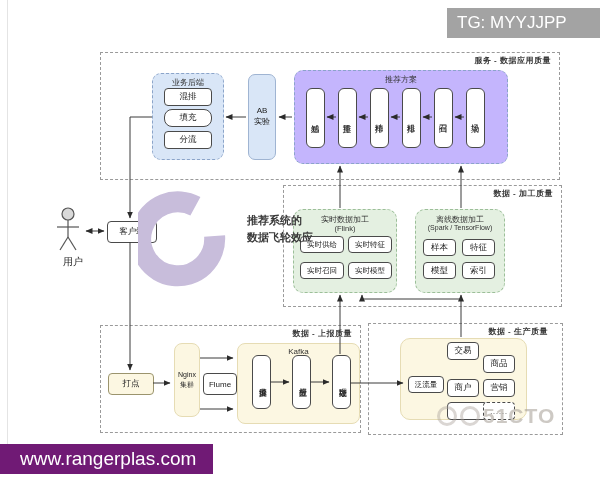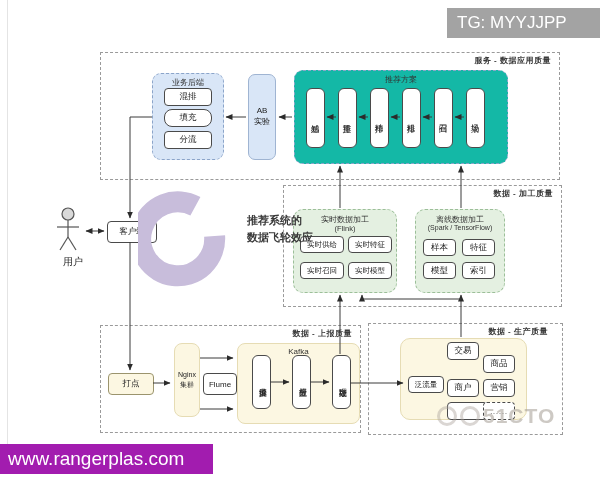--- a/index.html
+++ b/index.html
@@ -49,21 +49,21 @@
   <div class="bluebox" style="left:152px;top:73px;width:70px;height:85px;">
     <div class="boxtitle" style="top:3px;">业务后端</div>
   </div>
   <div class="pill" style="left:164px;top:88px;width:46px;height:16px;">混排</div>
   <div class="pill" style="left:164px;top:109px;width:46px;height:16px;border-radius:8px;">填充</div>
   <div class="pill" style="left:164px;top:131px;width:46px;height:16px;">分流</div>
 
   <div class="solidblue" style="left:248px;top:74px;width:26px;height:84px;">AB
 实验</div>
 
-  <div class="bluebox" style="left:294px;top:70px;width:212px;height:92px;background:#14b8a6;">
+  <div class="bluebox" style="left:294px;top:70px;width:212px;height:92px;background:#c4b5fd;">
     <div class="boxtitle" style="top:3px;">推荐方案</div>
   </div>
   <div class="pill v" style="left:306px;top:88px;width:17px;height:58px;">感知</div>
   <div class="pill v" style="left:338px;top:88px;width:17px;height:58px;">重排</div>
   <div class="pill v" style="left:370px;top:88px;width:17px;height:58px;">精排</div>
   <div class="pill v" style="left:402px;top:88px;width:17px;height:58px;">粗排</div>
   <div class="pill v" style="left:434px;top:88px;width:17px;height:58px;">召回</div>
   <div class="pill v" style="left:466px;top:88px;width:17px;height:58px;">场景</div>
 
   <div class="greenbox" style="left:293px;top:209px;width:102px;height:82px;">
@@ -155,15 +155,15 @@
       <line x1="461" y1="208" x2="461" y2="166" marker-end="url(#ae)"></line>
     </g>
   </svg>
 
   <div class="logo-wm" style="left:437px;top:404px;">
     <span class="logo-circle"></span>
     <span class="logo-circle"></span>
     <span>51CTO</span>
   </div>
   <div class="wm" style="left:447px;top:8px;width:153px;height:30px;background:#a3a3a3;font-size:17px;padding-left:10px;box-sizing:border-box;">TG: MYYJJPP</div>
-  <div class="wm" style="left:0;top:444px;width:213px;height:30px;background:#a21caf;font-size:19px;padding-left:8px;box-sizing:border-box;">www.rangerplas.com</div>
+  <div class="wm" style="left:0;top:444px;width:213px;height:30px;background:#701a75;font-size:19px;padding-left:20px;box-sizing:border-box;">www.rangerplas.com</div>
 
 </div>
 
 </body></html>

